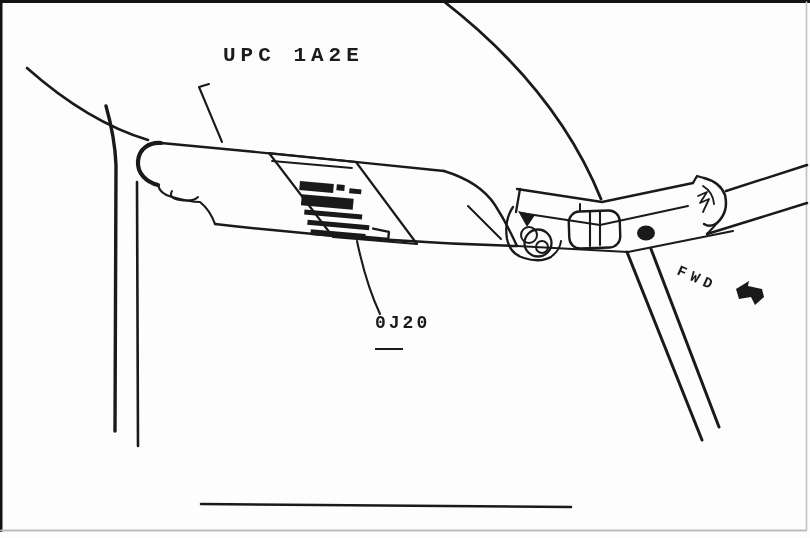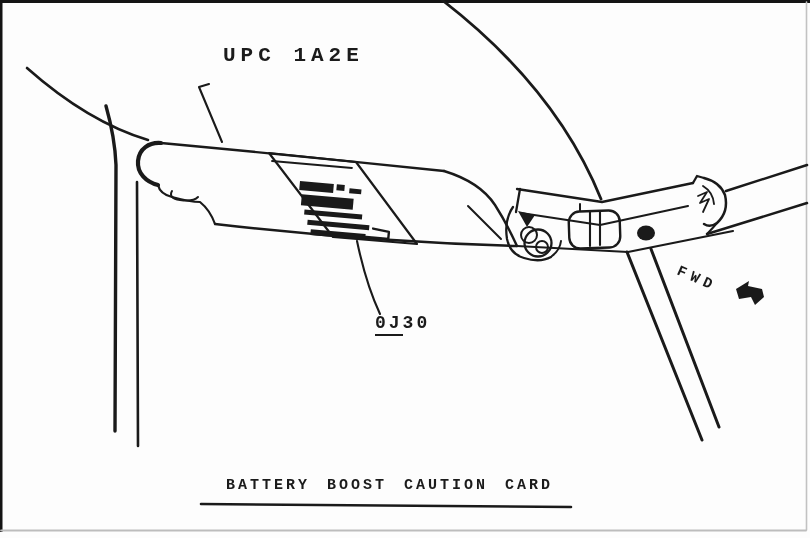--- a/index.html
+++ b/index.html
@@ -9,21 +9,21 @@
     background:#fdfdfd;
     overflow:hidden;
     font-family:Liberation Mono, monospace;
     color:#161616;
   }
   #lineart{position:absolute;inset:0;z-index:1;}
   .lbl{position:absolute;z-index:2;font-weight:bold;white-space:nowrap;color:#1b1b1b;}
   #upc-label{left:223px;top:44px;font-size:21px;letter-spacing:5px;}
   #sunvisor-label{left:213px;top:76px;font-size:16px;letter-spacing:3px;}
   #callout{left:375px;top:313px;font-size:18px;letter-spacing:3px;}
-  #callout .u{border-bottom:2.5px solid #1b1b1b;padding-bottom:1px;}
+  #callout .u{border-bottom:2.5px solid #1b1b1b;padding-bottom:15px;}
   #fwd-label{left:681px;top:263px;font-size:15px;letter-spacing:5px;transform:rotate(24deg);transform-origin:left top;}
   #caption{left:226px;top:477px;font-size:15px;letter-spacing:3px;word-spacing:5px;}
 </style>
 </head>
 <body>
 
 <div id="page">
 
   <svg id="lineart" width="810" height="538" viewBox="0 0 810 538" xmlns="http://www.w3.org/2000/svg">
     <g stroke="#1a1a1a" fill="none" stroke-linecap="round" stroke-linejoin="round">
@@ -122,20 +122,19 @@
       <g>
         <path d="M201,504 L571,507" stroke-width="2.6"></path>
       </g>
     </g>
   </svg>
 
   <div class="lbl" id="upc-label">UPC 1A2E</div>
 
 
   <div class="lbl" id="callout">
-    <span class="u">0J</span><span>30</span>
+    <span class="u">0J</span><span>20</span>
   </div>
 
   <div class="lbl" id="fwd-label">FWD</div>
 
-  <div class="lbl" id="caption">BATTERY BOOST CAUTION CARD</div>
 
 </div>
 
 </body></html>

